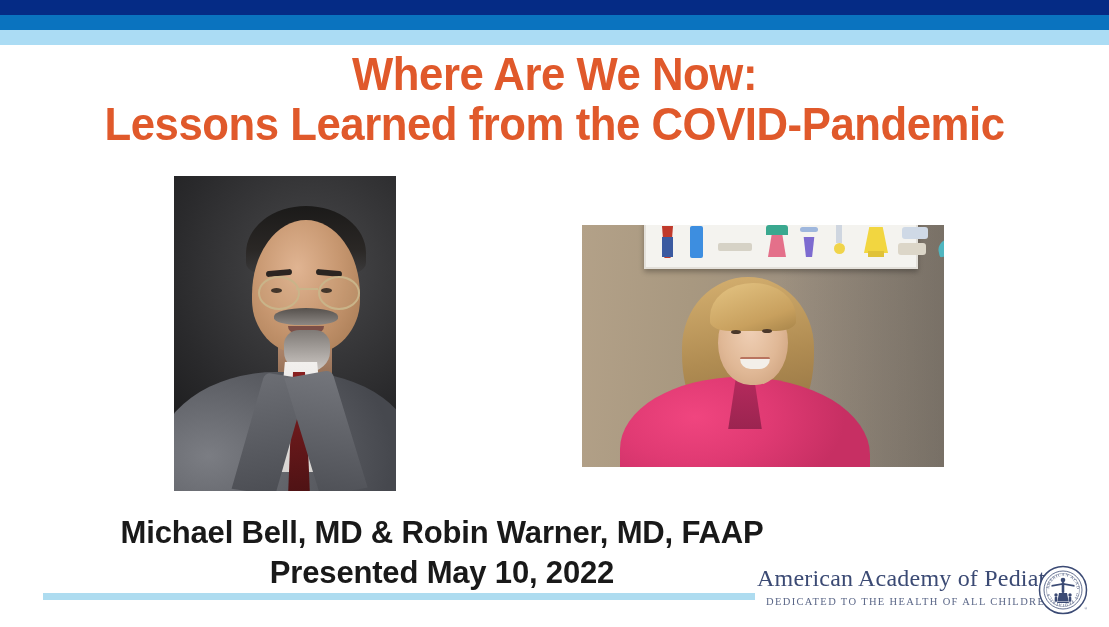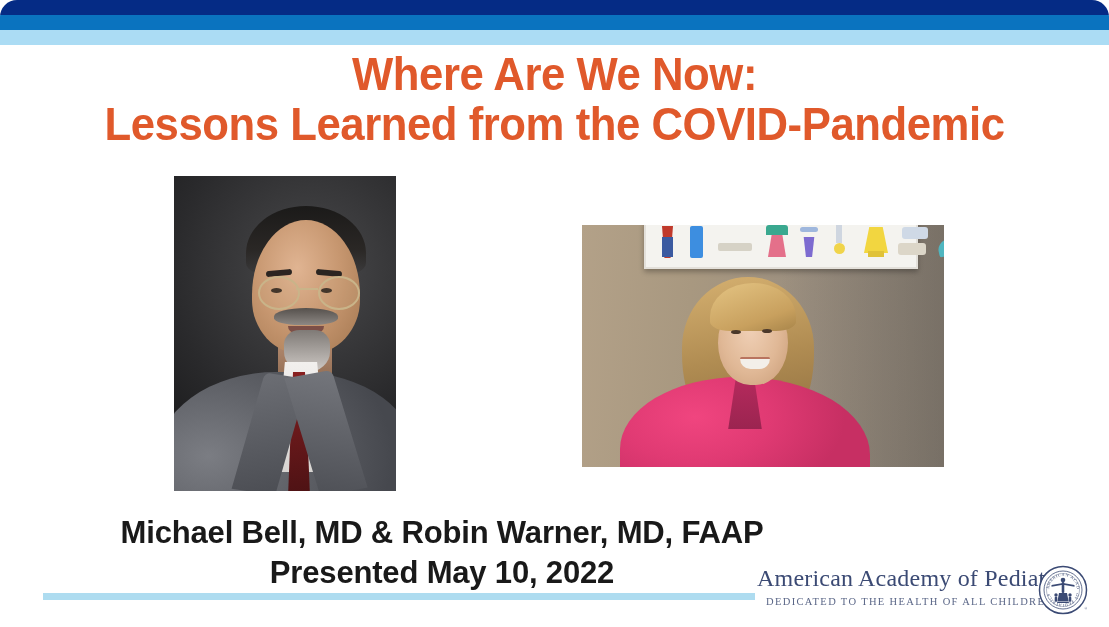--- a/index.html
+++ b/index.html
@@ -15,21 +15,20 @@
     position: relative;
   }
 
   #slide {
     position: absolute;
     left: 0; top: 0;
     width: 1109px;
     height: 627px;
     background: #ffffff;
     overflow: hidden;
-    border-radius: 17px;
   }
 
   
   .band {
     position: absolute;
     left: 0;
     width: 1109px;
   }
   .band-navy  { top: 0px;  height: 15px; background: #052B85; }
   .band-mid   { top: 15px; height: 15px; background: #0A73BF; }

